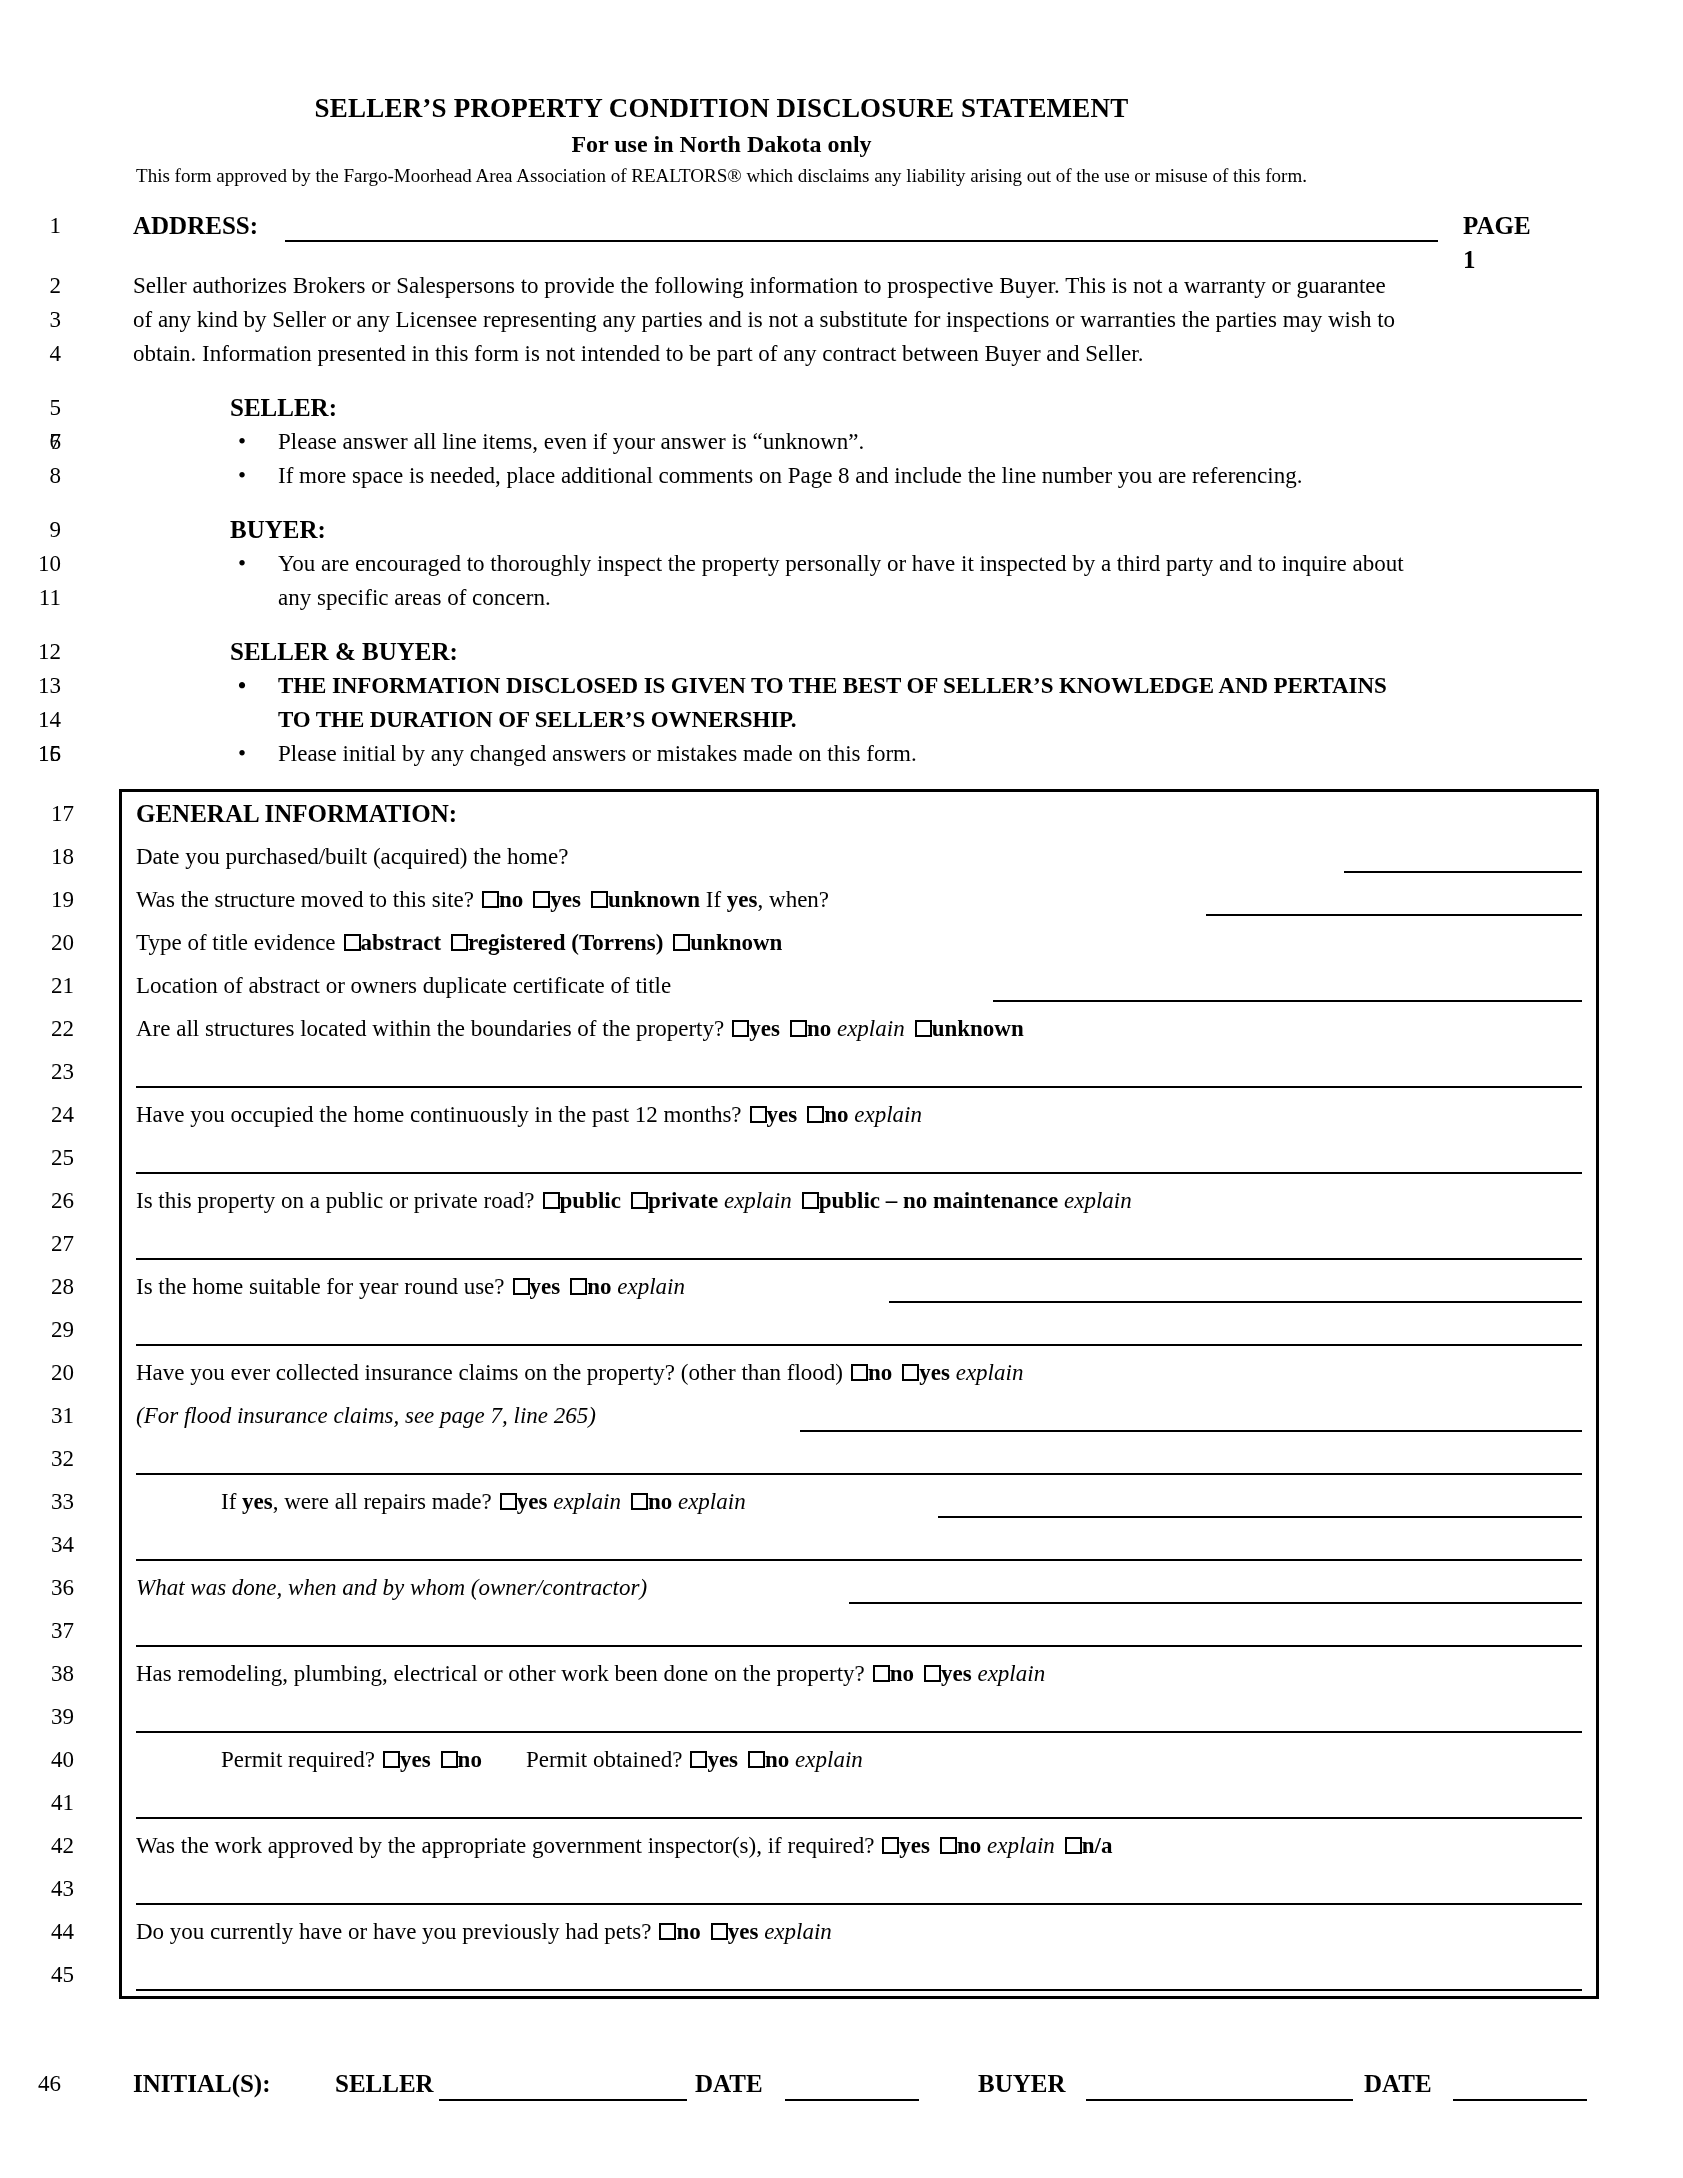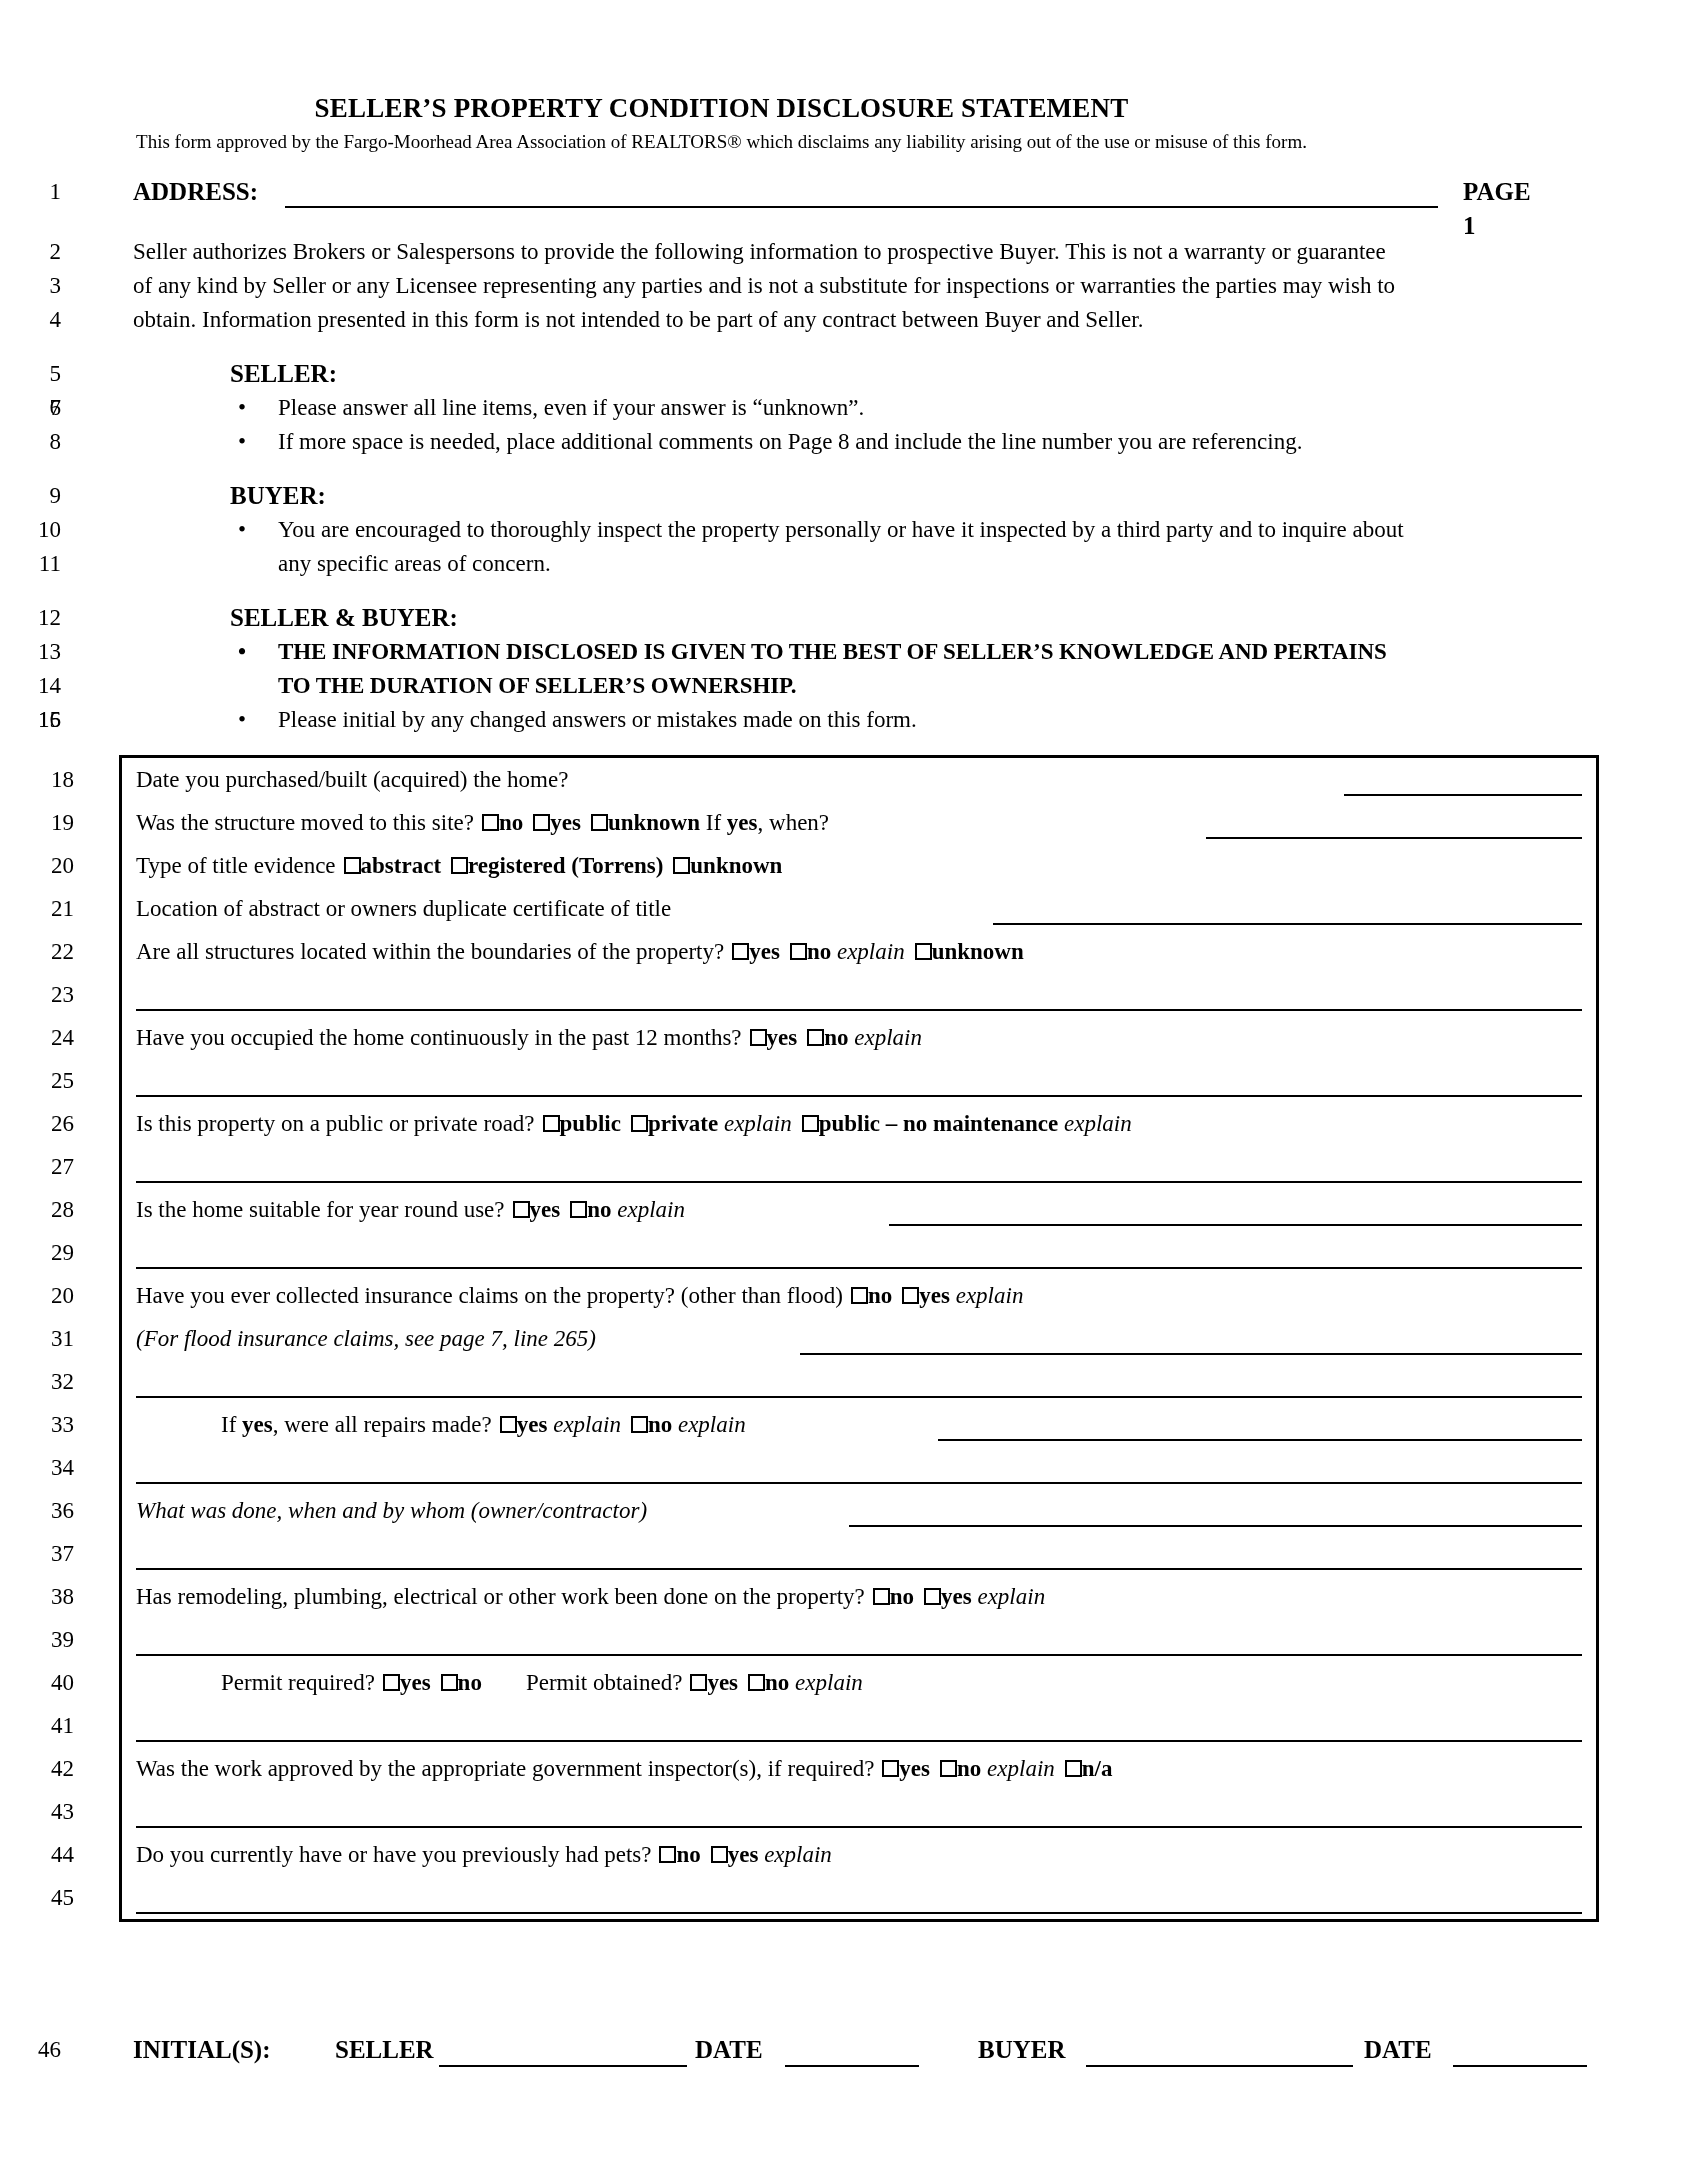--- a/index.html
+++ b/index.html
@@ -215,20 +215,21 @@
     border-bottom: 2px solid #000;
   }
 </style>
 </head>
 <body>
 
 <div class="page">
 
   <div class="hdr">
     <div class="hdr-title">SELLER’S PROPERTY CONDITION DISCLOSURE STATEMENT</div>
+    <div class="hdr-sub">For use in North Dakota only</div>
     <div class="hdr-note">This form approved by the Fargo-Moorhead Area Association of REALTORS® which disclaims any liability arising out of the use or misuse of this form.</div>
   </div>
 
   <div class="addr-row">
     <span class="lnum" style="position:absolute;left:0;top:0;line-height:34px;">1</span>
     <span class="addr-label">ADDRESS:</span>
     <span class="addr-rule"></span>
     <span class="addr-page">PAGE 1</span>
   </div>
 
@@ -297,20 +298,24 @@
       <span class="lnum">15</span>
     </div>
     <div class="row bullet-row">
       <span class="lnum">16</span>
       <span class="ltext">Please initial by any changed answers or mistakes made on this form.</span>
     </div>
   </div>
 
   <div class="formbox-wrap" style="height: 1246px;">
     <div class="formbox" id="formbox">
+        <div class="fb-row">
+          <span class="fb-num">17</span>
+          <span class="fb-body fb-head">GENERAL INFORMATION:</span>
+        </div>
         <div class="fb-row">
           <span class="fb-num">18</span>
           <span class="fb-body">Date you purchased/built (acquired) the home?</span>
           <span class="rule-part" style="width:238px"></span>
         </div>
         <div class="fb-row">
           <span class="fb-num">19</span>
           <span class="fb-body">Was the structure moved to this site?<span class="cb first"></span><span class="ck-lab">no</span><span class="cb"></span><span class="ck-lab">yes</span><span class="cb"></span><span class="ck-lab">unknown</span> If <span class="b">yes</span>, when?</span>
           <span class="rule-part" style="width:376px"></span>
         </div>

